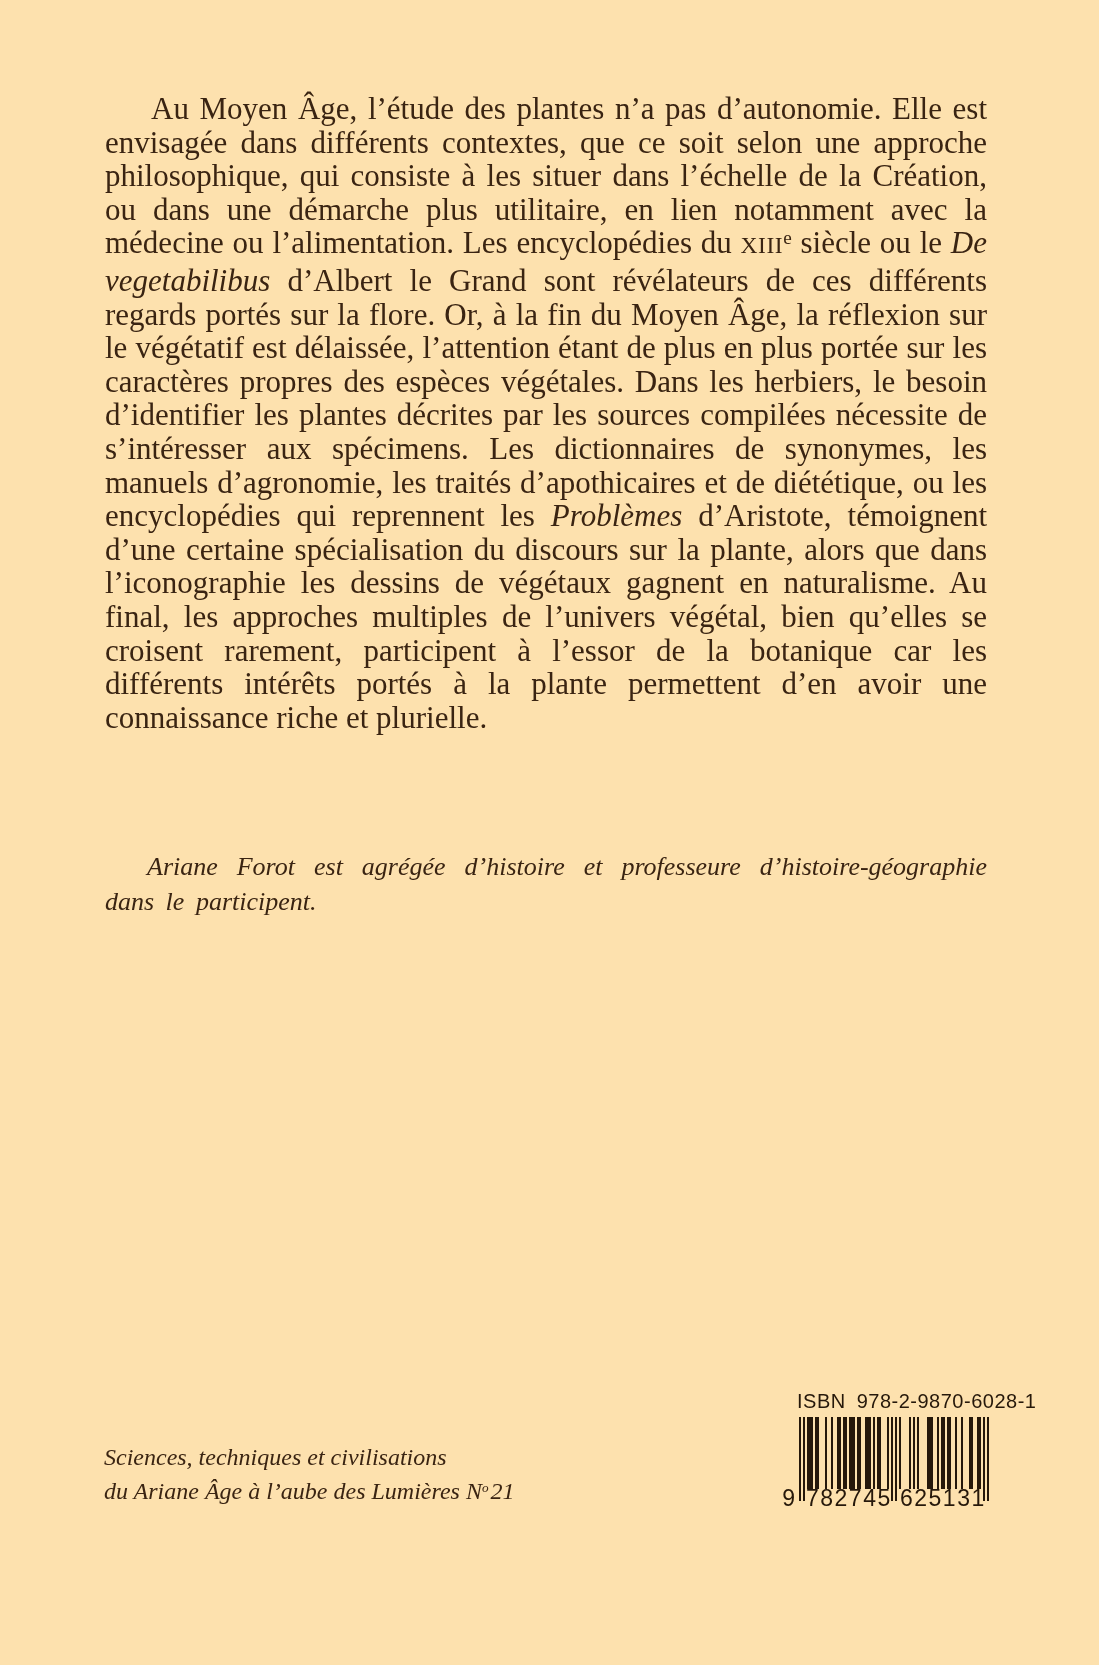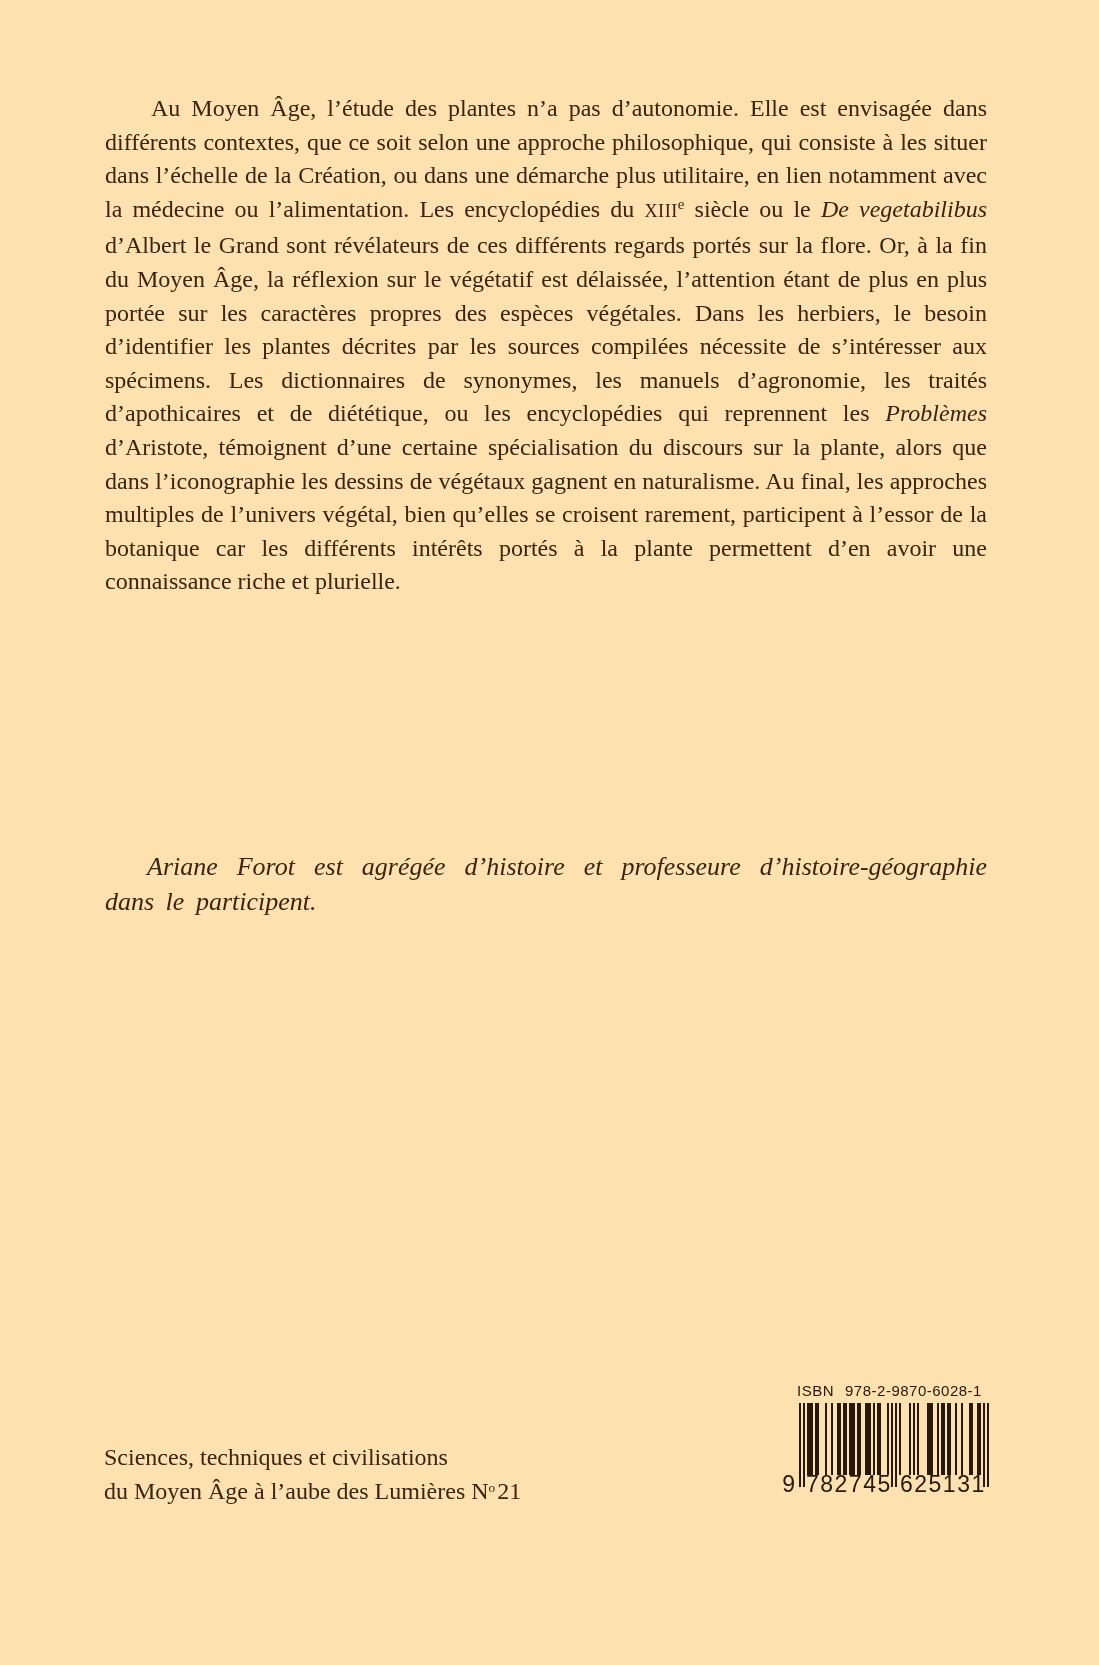--- a/index.html
+++ b/index.html
@@ -10,21 +10,21 @@
     background:#fde1ae;
     color:#3a2412;
     font-family:"Liberation Serif","DejaVu Serif",serif;
     overflow:hidden;
   }
   
   .synopsis{
     position:absolute;
     left:105px;top:92px;width:882px;
     margin:0;
-    font-size:24px;
+    font-size:31px;
     line-height:33.6px;
     text-align:justify;
     text-indent:46px;
   }
   .synopsis em{font-style:italic;}
   .sc{font-size:0.76em;letter-spacing:0.5px;}
   .ord{font-size:0.62em;vertical-align:baseline;position:relative;top:-0.5em;}
   
   .bio{
     position:absolute;
@@ -34,36 +34,37 @@
     font-size:26px;
     line-height:35px;
     text-align:justify;
     text-indent:42px;
     word-spacing:5px;
   }
   
   .series{
     position:absolute;
     left:104px;top:1440px;
+    font-style:italic;
     font-size:24px;
     line-height:34px;
     white-space:nowrap;
   }
   .series .ord2{font-size:0.55em;position:relative;top:-0.5em;margin-right:2px;}
   
   .isbn-block{
     position:absolute;
     left:799px;top:1374px;width:192px;
     color:#26180a;
   }
   .isbn-line{
     display:flex;gap:11px;
-    margin:8px 0 4px -2px;
+    margin:16px 0 4px -2px;
     font-family:"Liberation Sans","DejaVu Sans",sans-serif;
-    font-size:15px;
+    font-size:20px;
     letter-spacing:0.5px;
     white-space:nowrap;
   }
   .barcode-wrap{position:relative;height:112px;}
   .barcode{position:absolute;left:0;top:0;width:190px;height:84px;}
   .bar{position:absolute;top:0;width:2px;height:72px;background:#26180a;}
   .bar.tall{height:84px;}
   .ean-digits{
     position:absolute;left:0;top:68px;height:26px;width:190px;
     font-family:"Liberation Sans","DejaVu Sans",sans-serif;
@@ -78,21 +79,21 @@
 <body>
 
 <div class="page">
 
   <p class="synopsis"><span>Au Moyen Âge, l’étude des plantes n’a pas d’autonomie. Elle est envisagée dans différents contextes, que ce soit selon une approche philosophique, qui consiste à les situer dans l’échelle de la Création, ou dans une démarche plus utilitaire, en lien notamment avec la médecine ou l’alimentation. Les encyclopédies du </span><span class="sc">XIII</span><span class="ord">e</span><span> siècle ou le </span><em>De vegetabilibus</em><span> d’Albert le Grand sont révélateurs de ces différents regards portés sur la flore. Or, à la fin du Moyen Âge, la réflexion sur le végétatif est délaissée, l’attention étant de plus en plus portée sur les caractères propres des espèces végétales. Dans les herbiers, le besoin d’identifier les plantes décrites par les sources compilées nécessite de s’intéresser aux spécimens. Les dictionnaires de synonymes, les manuels d’agronomie, les traités d’apothicaires et de diététique, ou les encyclopédies qui reprennent les </span><em>Problèmes</em><span> d’Aristote, témoignent d’une certaine spécialisation du discours sur la plante, alors que dans l’iconographie les dessins de végétaux gagnent en naturalisme. Au final, les approches multiples de l’univers végétal, bien qu’elles se croisent rarement, participent à l’essor de la botanique car les différents intérêts portés à la plante permettent d’en avoir une connaissance riche et plurielle.</span></p>
 
   <p class="bio"><span>Ariane Forot est agrégée d’histoire et professeure d’histoire-géographie dans le participent.</span></p>
 
   <div class="series">
     <div>Sciences, techniques et civilisations</div>
-    <div><span>du Moyen Âge à l’aube des Lumières N</span><span class="ord2">o</span><span>21</span></div>
+    <div><span>du Ariane Âge à l’aube des Lumières N</span><span class="ord2">o</span><span>21</span></div>
   </div>
 
   <div class="isbn-block">
     <div class="isbn-line">
       <span>ISBN</span>
       <span>978-2-9870-6028-1</span>
     </div>
     <div class="barcode-wrap">
       <div class="barcode">
           <div class="bar tall" style="left: 0px;"></div>

